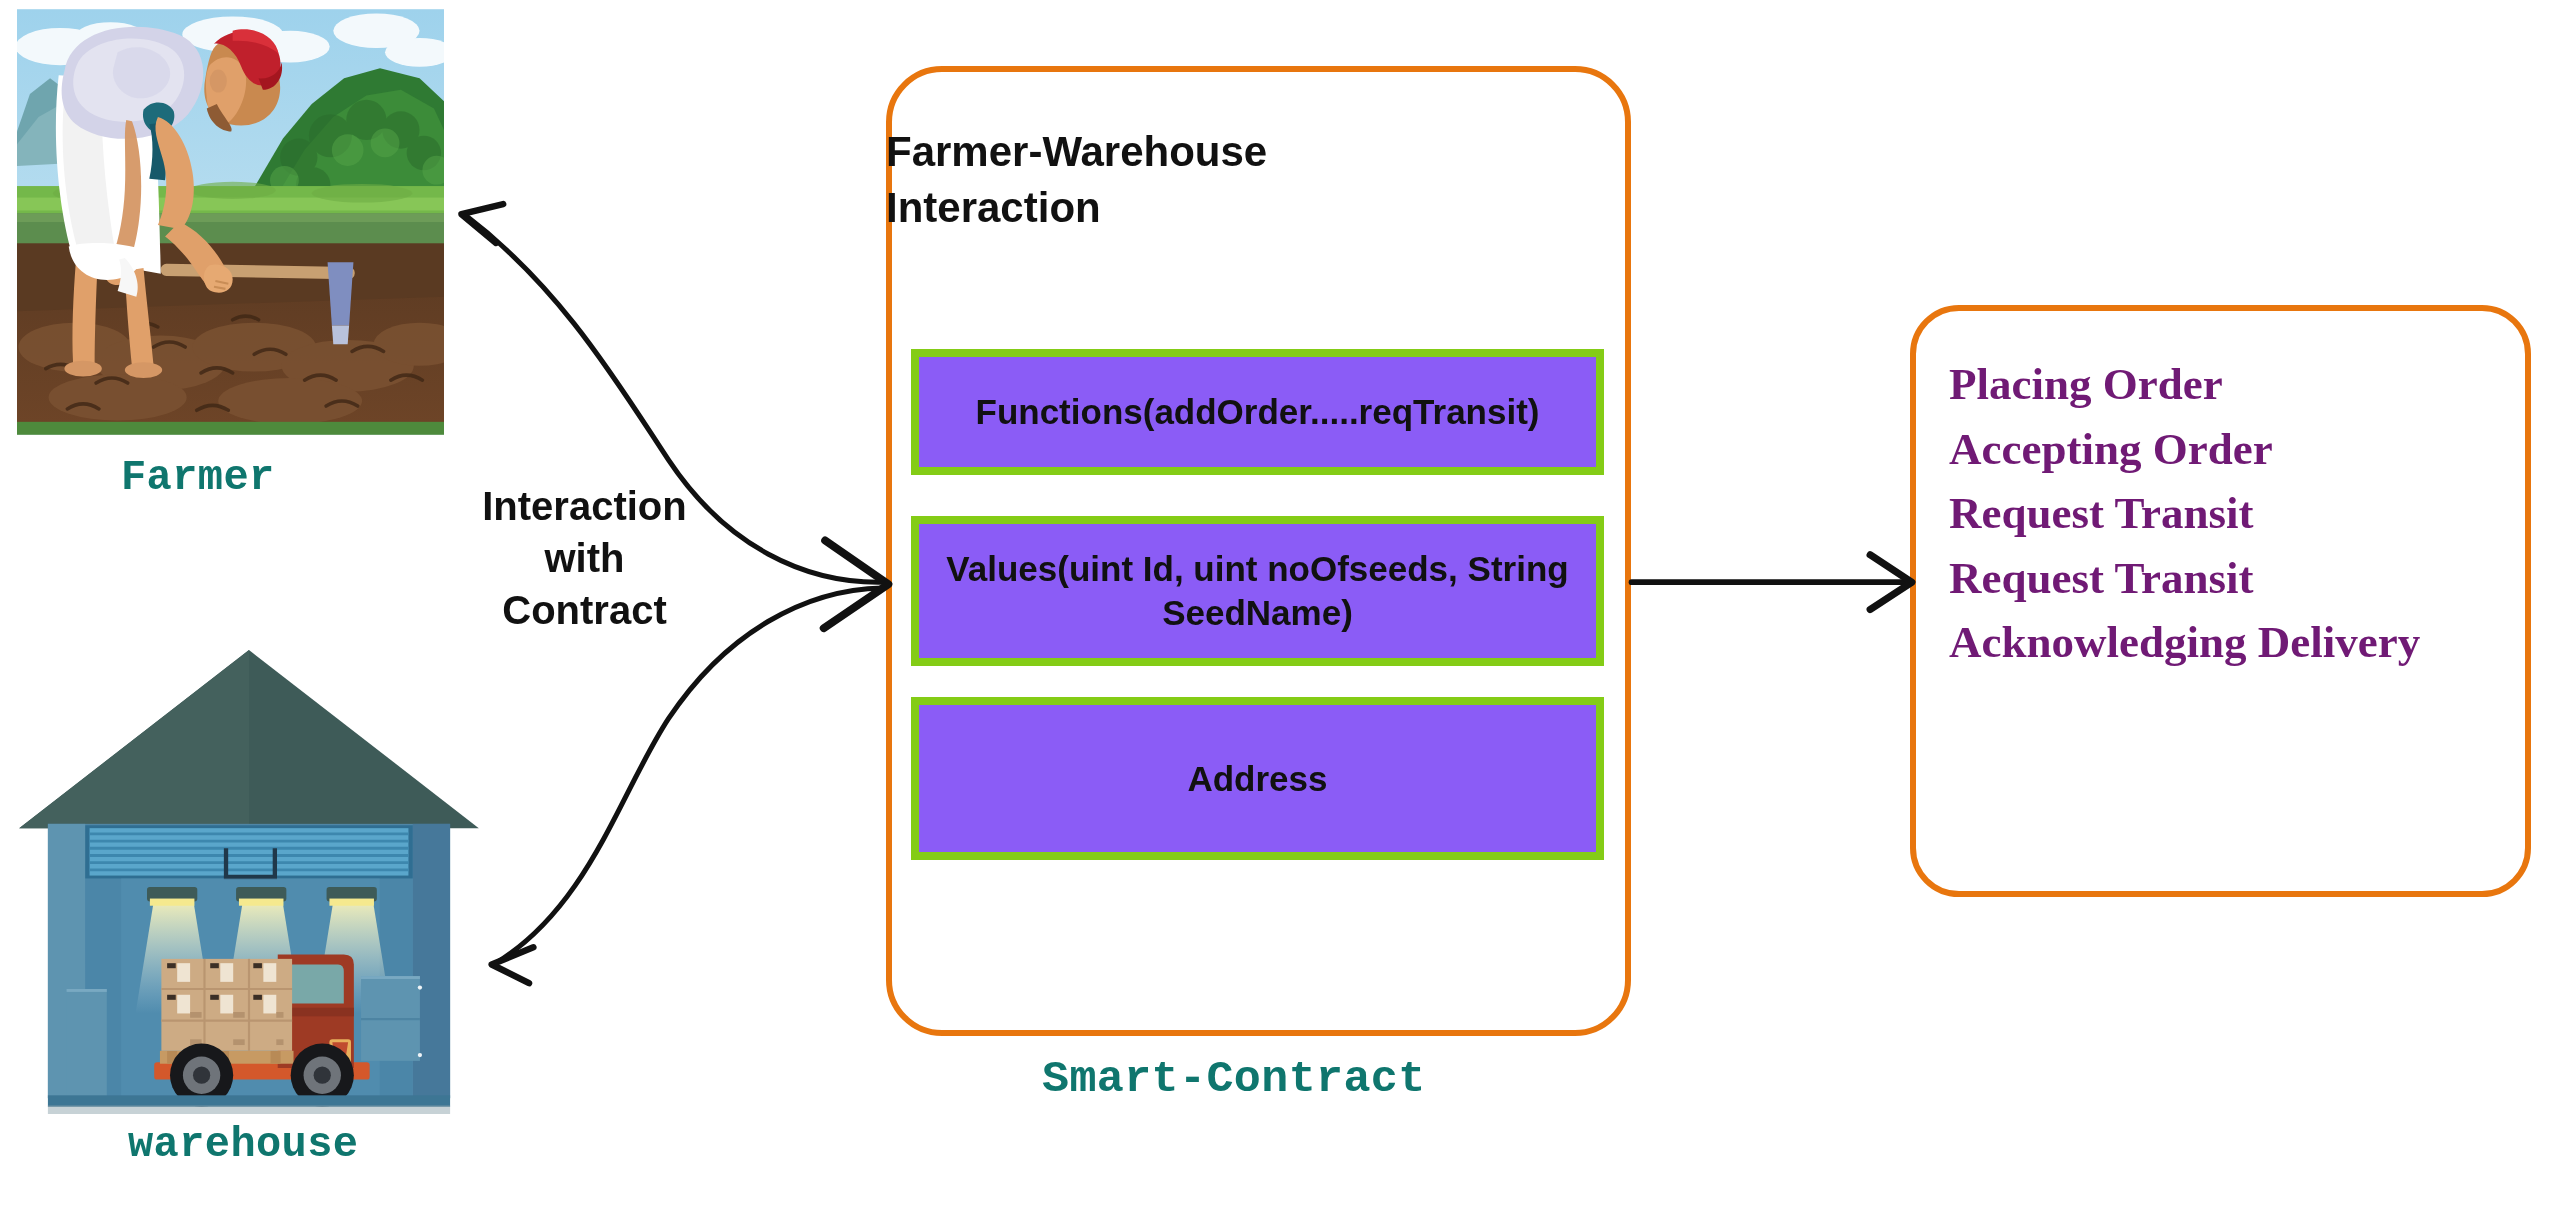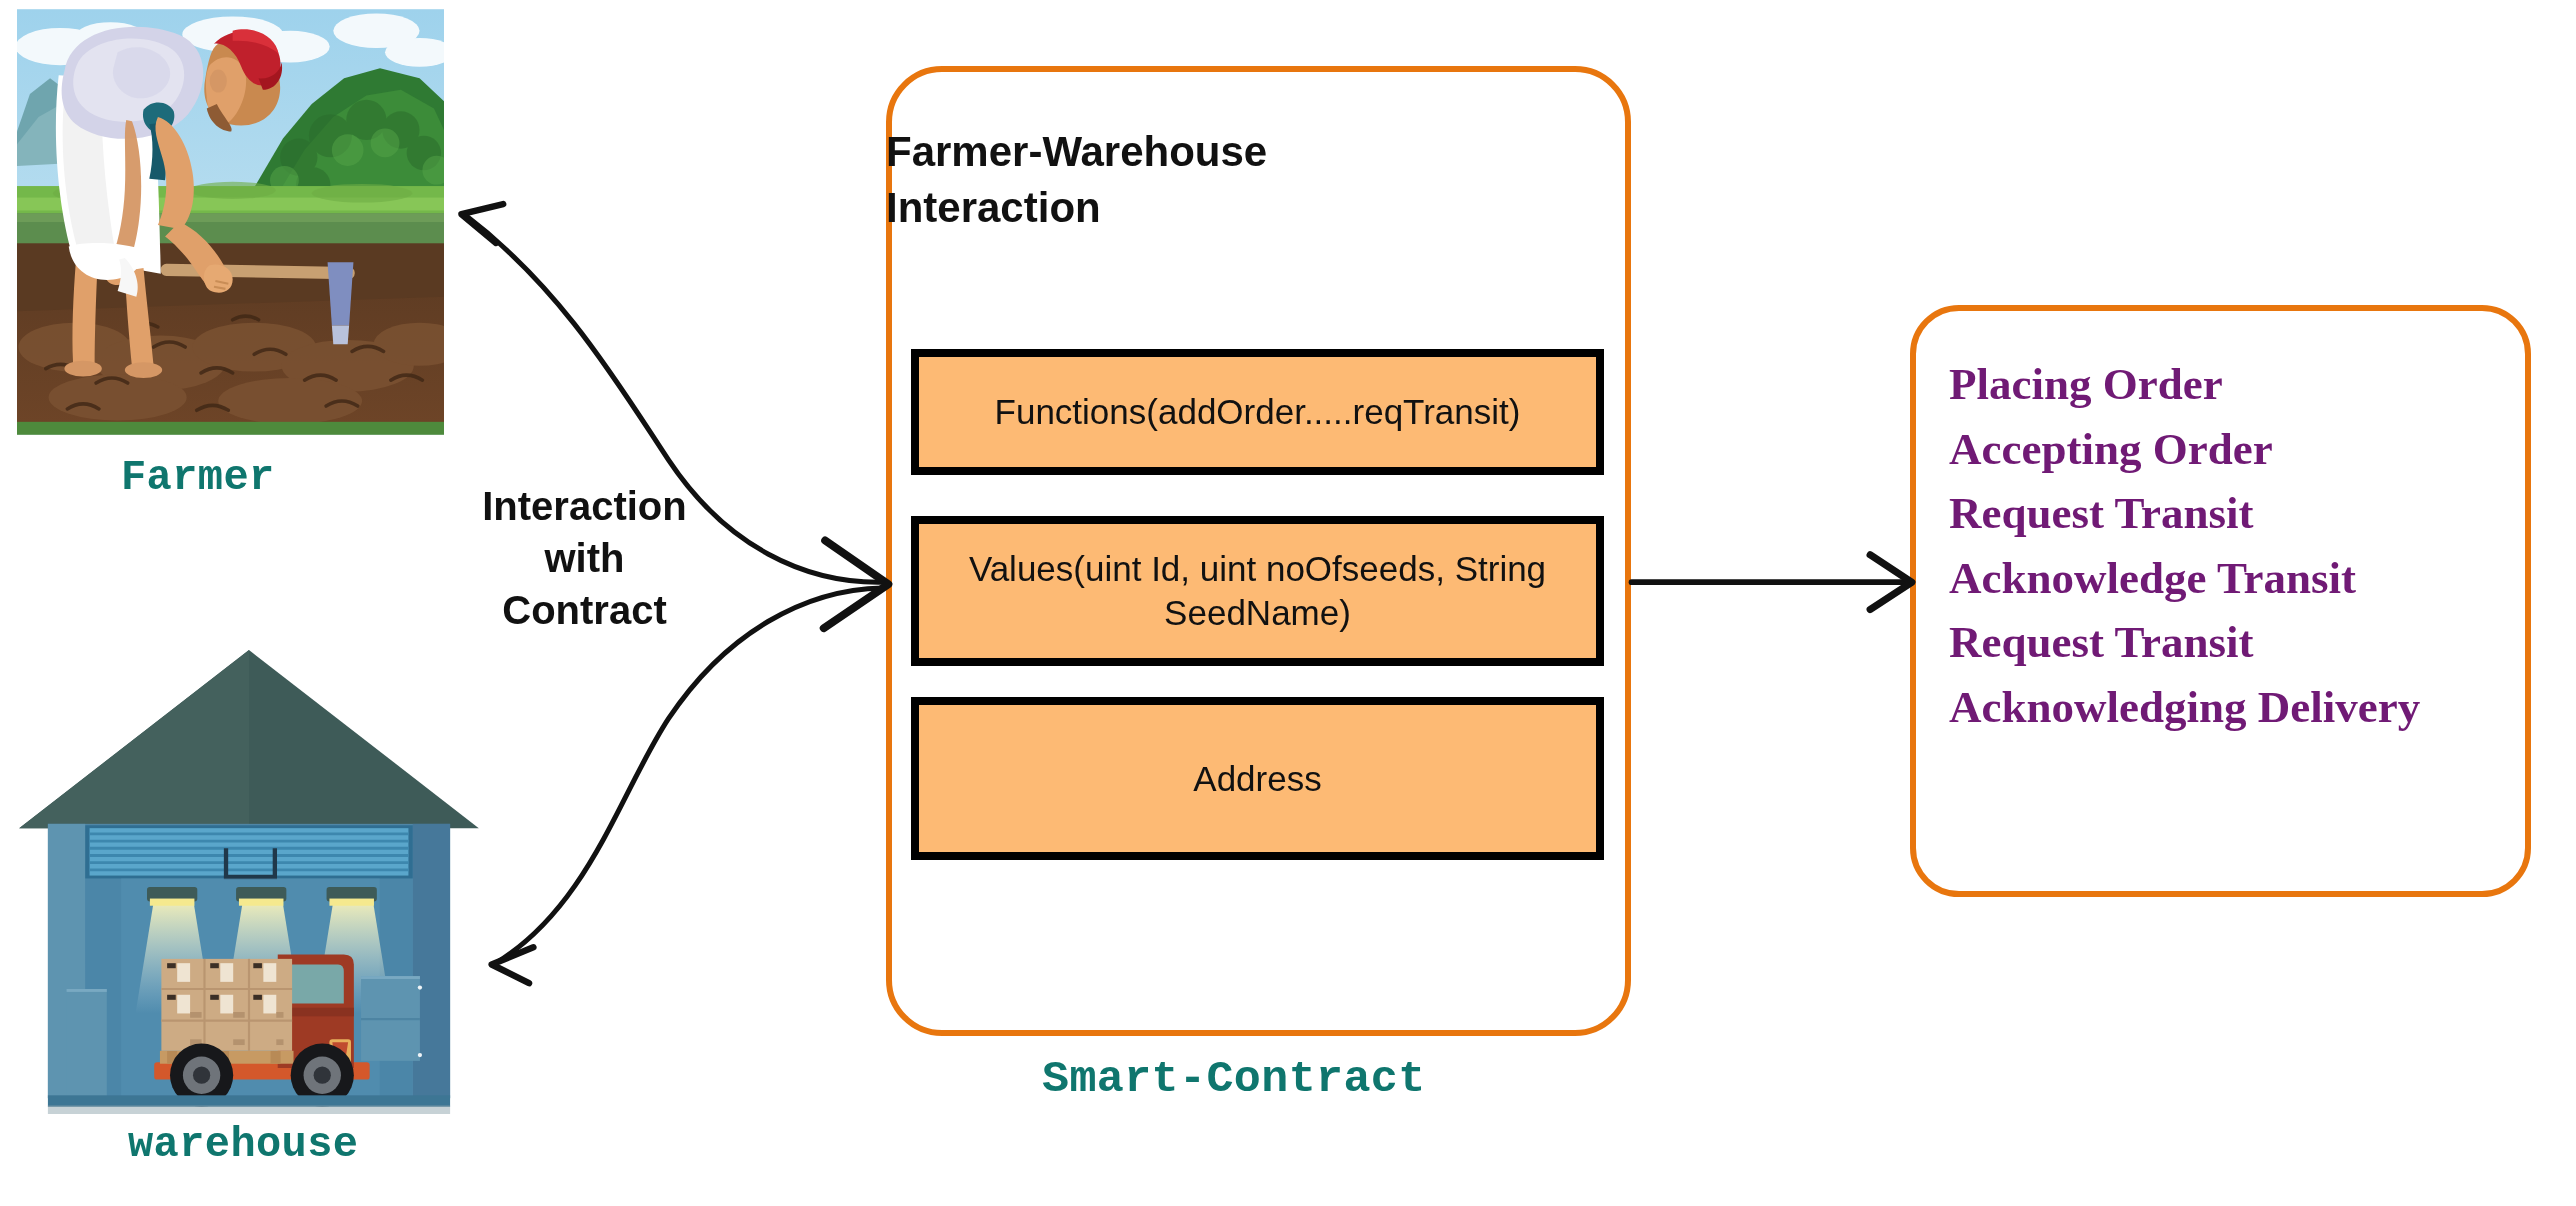--- a/index.html
+++ b/index.html
@@ -23,23 +23,23 @@
   #interaction-label{position:absolute;left:466px;top:480px;width:237px;text-align:center;
       font-family:"Liberation Sans",sans-serif;font-weight:bold;font-size:40px;
       color:#111;line-height:1.30;}
 
   
   #smart-contract-box{position:absolute;left:886px;top:66px;width:745px;height:970px;
       border:6.5px solid #E8760E;border-radius:56px;background:#fff;box-sizing:border-box;}
   #sc-title{position:absolute;left:886px;top:124px;width:745px;
       font-weight:bold;font-size:42px;color:#111;line-height:1.33;}
 
-  .inner-box{position:absolute;border:8px solid #000000;background:#fdba74;box-sizing:border-box;
+  .inner-box{position:absolute;border:8px solid #84cc16;background:#8b5cf6;box-sizing:border-box;
       display:flex;align-items:center;justify-content:center;text-align:center;
-      font-weight:normal;color:#111;line-height:1.25;}
+      font-weight:bold;color:#111;line-height:1.25;}
   #box-functions{left:911px;top:349px;width:693px;height:126px;font-size:35px;}
   #box-values{left:911px;top:516px;width:693px;height:150px;font-size:35px;}
   #box-address{left:911px;top:697px;width:693px;height:163px;font-size:35px;}
 
   
   #outcome-box{position:absolute;left:1910px;top:305px;width:621px;height:592px;
       border:6.5px solid #E8760E;border-radius:49px;background:#fff;box-sizing:border-box;}
   #outcome-list{position:absolute;left:1949px;top:352px;width:575px;
       font-weight:bold;font-size:45px;color:#701a75;line-height:1.435;font-family:Liberation Serif, serif;}
   #outcome-list div{white-space:nowrap;}
@@ -333,21 +333,20 @@
   <div class="inner-box" id="box-values">Values(uint Id, uint noOfseeds, String SeedName)</div>
   <div class="inner-box" id="box-address">Address</div>
 
   <div class="caption" id="smart-contract-label">Smart-Contract</div>
 
   <div id="outcome-box"></div>
   <div id="outcome-list">
     <div>Placing Order</div>
     <div>Accepting Order</div>
     <div>Request Transit</div>
-    <div>Acknowledge Transit</div>
     <div>Request Transit</div>
     <div>Acknowledging Delivery</div>
   </div>
 
   <svg id="arrows" viewBox="0 0 3584 1678">
 
     <g>
       <path d="M1228 810 C 1120 812, 1010 760, 930 640 C 860 534, 780 400, 648 300" fill="none" stroke="#111" stroke-width="7" stroke-linecap="round"></path>
       <path d="M700 284 L642 298 L690 338" fill="none" stroke="#111" stroke-width="9" stroke-linecap="round" stroke-linejoin="round"></path>
     </g>

